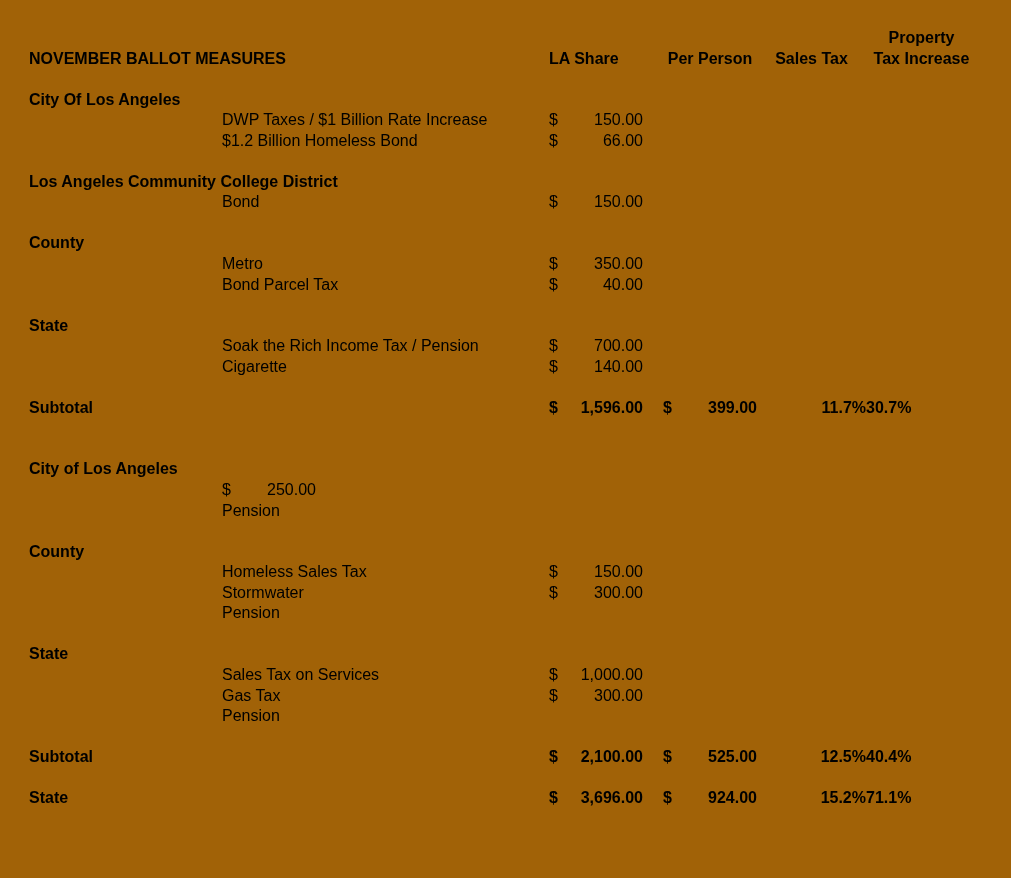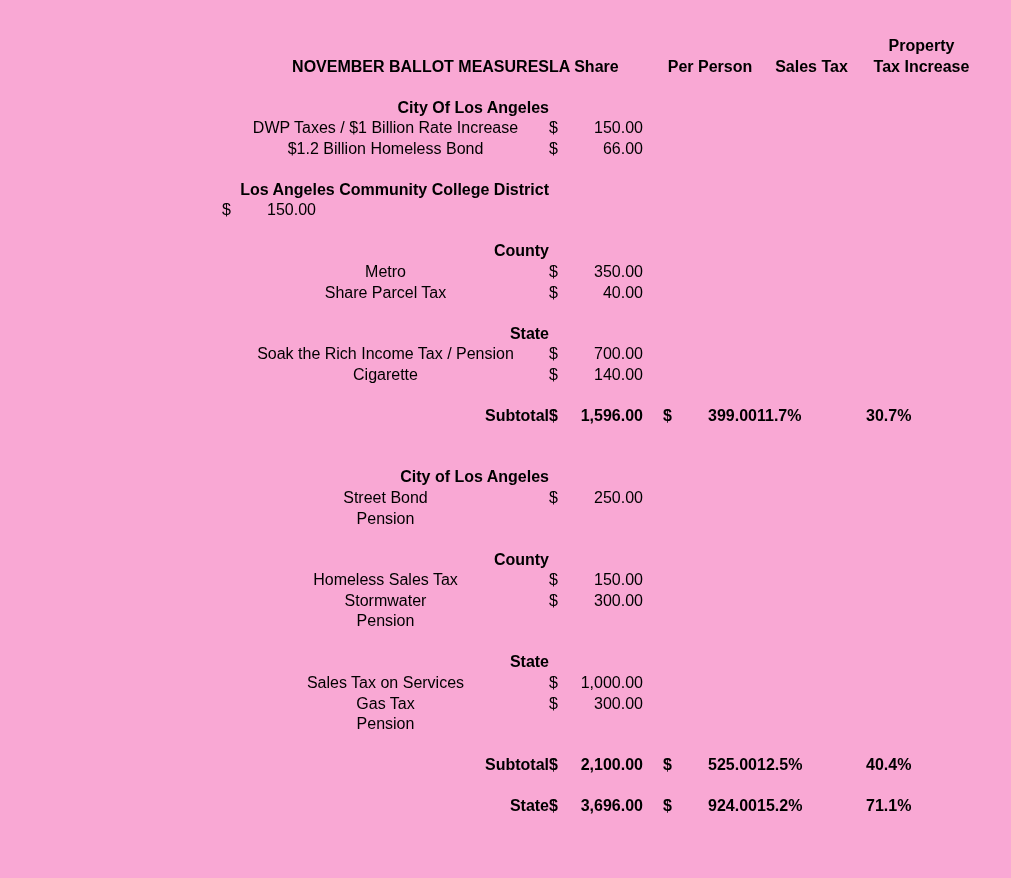--- a/index.html
+++ b/index.html
@@ -4,43 +4,43 @@
 <style>
   html, body {
     margin: 0;
     padding: 0;
     background: #ffffff;
   }
   .page {
     position: relative;
     width: 1011px;
     height: 878px;
-    background: #f9a8d4;
+    background: #a16207;
     color: #000000;
     font-family: "Liberation Sans", sans-serif;
     font-size: 16px;
     box-sizing: border-box;
-    padding-top: 36px;
+    padding-top: 28px;
     overflow: hidden;
   }
   .row {
     display: flex;
     height: 20.55px;
     line-height: 20.55px;
     padding-left: 29px;
     white-space: nowrap;
   }
   .cell { flex: 0 0 auto; overflow: visible; }
   .bold { font-weight: bold; }
-  .r-label  { width: 520px; text-align: right; }   
+  .r-label  { width: 520px; }   
   .r-indent { width: 193px; }   
-  .r-item   { width: 327px; text-align: center; }   
+  .r-item   { width: 327px; }   
   .r-money  { width: 94px; display: flex; justify-content: space-between; }
   .r-gap    { width: 20px; }
-  .r-pct1   { width: 109px; }
+  .r-pct1   { width: 109px; text-align: right; }
   .r-pct2   { width: 111px; }
   .hdr-spacer { width: 837px; } 
   .centered { text-align: center; }
   .left { text-align: right; }
 </style>
 </head>
 <body>
 
 <div class="page">
 
@@ -78,40 +78,41 @@
           <span>$</span>
           <span>66.00</span>
         </div>
       </div>
       <div class="row blank"></div>
       <div class="row section">
         <div class="cell r-label bold">Los Angeles Community College District</div>
       </div>
       <div class="row item">
         <div class="cell r-indent"></div>
+        <div class="cell r-item">Bond</div>
         <div class="cell r-money">
           <span>$</span>
           <span>150.00</span>
         </div>
       </div>
       <div class="row blank"></div>
       <div class="row section">
         <div class="cell r-label bold">County</div>
       </div>
       <div class="row item">
         <div class="cell r-indent"></div>
         <div class="cell r-item">Metro</div>
         <div class="cell r-money">
           <span>$</span>
           <span>350.00</span>
         </div>
       </div>
       <div class="row item">
         <div class="cell r-indent"></div>
-        <div class="cell r-item">Share Parcel Tax</div>
+        <div class="cell r-item">Bond Parcel Tax</div>
         <div class="cell r-money">
           <span>$</span>
           <span>40.00</span>
         </div>
       </div>
       <div class="row blank"></div>
       <div class="row section">
         <div class="cell r-label bold">State</div>
       </div>
       <div class="row item">
@@ -145,21 +146,20 @@
         <div class="cell r-pct1 bold">11.7%</div>
         <div class="cell r-pct2 bold">30.7%</div>
       </div>
       <div class="row blank"></div>
       <div class="row blank"></div>
       <div class="row section">
         <div class="cell r-label bold">City of Los Angeles</div>
       </div>
       <div class="row item">
         <div class="cell r-indent"></div>
-        <div class="cell r-item">Street Bond</div>
         <div class="cell r-money">
           <span>$</span>
           <span>250.00</span>
         </div>
       </div>
       <div class="row item">
         <div class="cell r-indent"></div>
         <div class="cell r-item">Pension</div>
       </div>
       <div class="row blank"></div>

